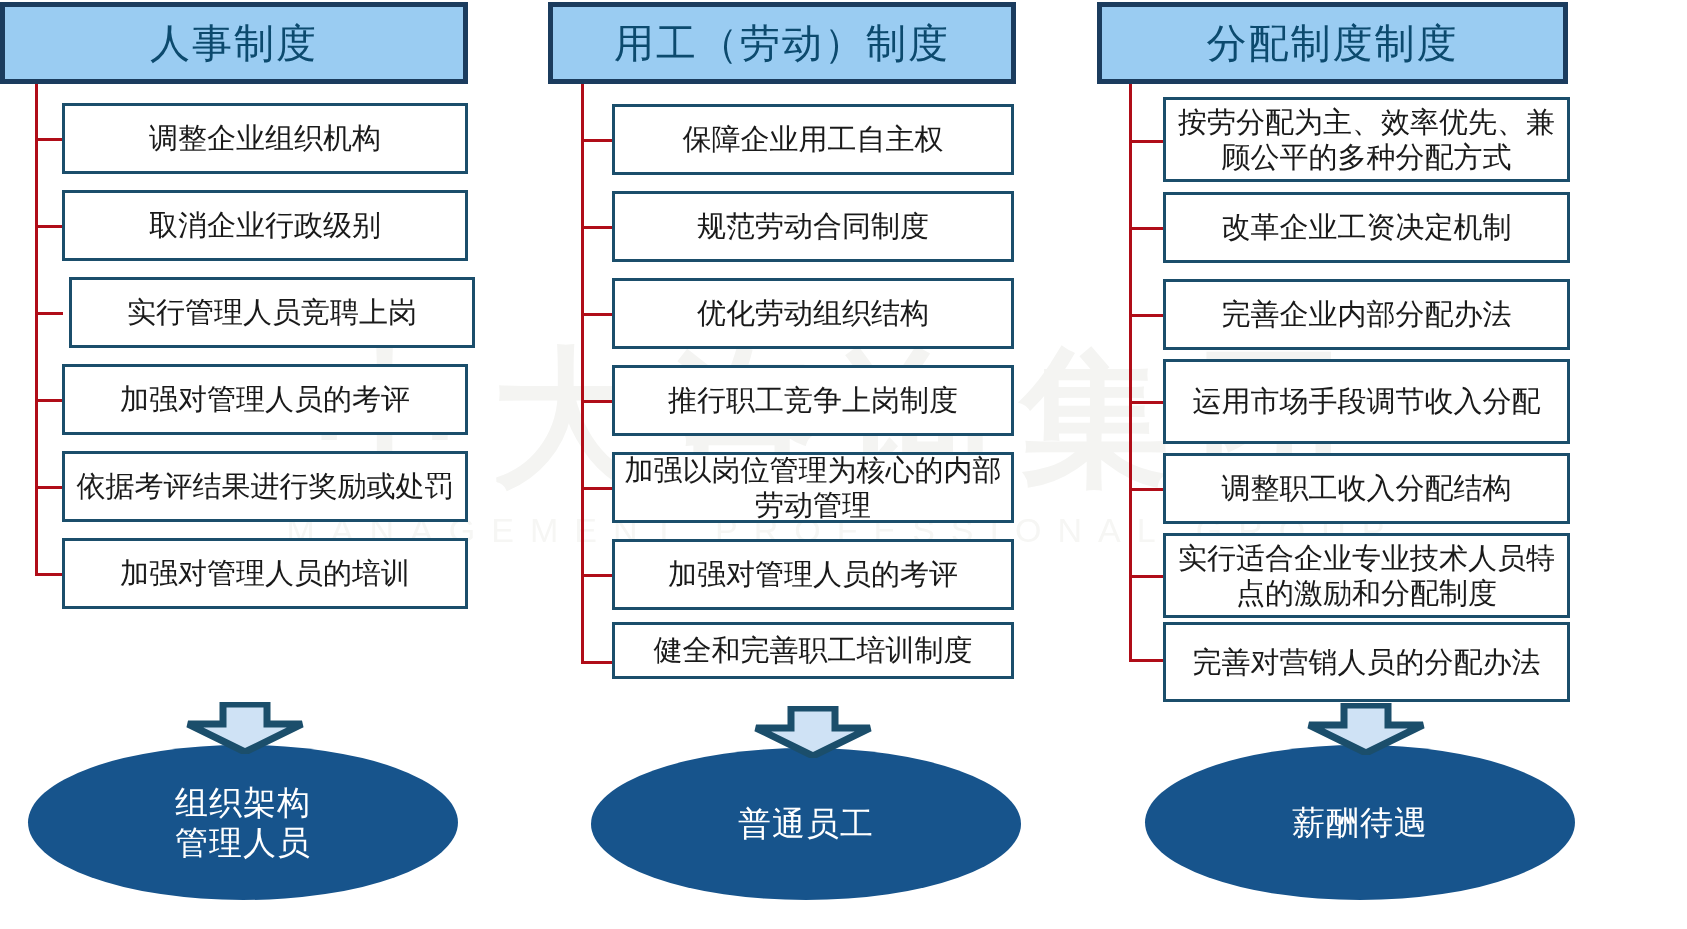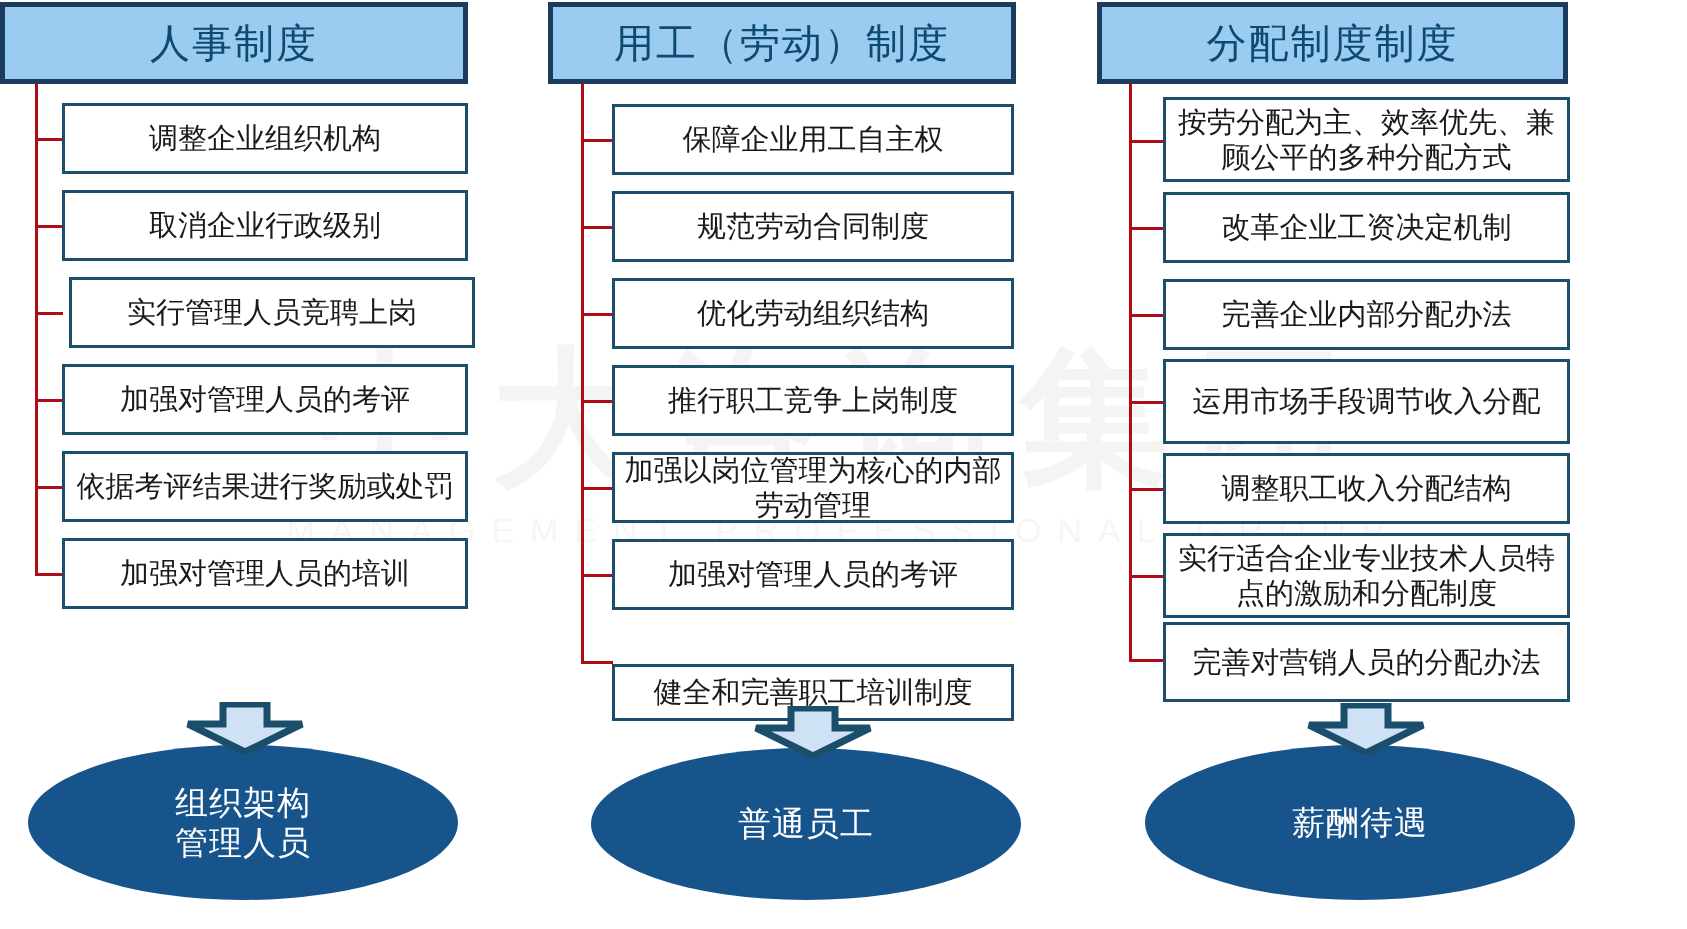--- a/index.html
+++ b/index.html
@@ -198,21 +198,21 @@
   </div>
   <div class="item-box" style="left:612px; top:365px; width:402px; height:71px;">
     <span>推行职工竞争上岗制度</span>
   </div>
   <div class="item-box" style="left:612px; top:452px; width:402px; height:71px;">
     <span>加强以岗位管理为核心的内部劳动管理</span>
   </div>
   <div class="item-box" style="left:612px; top:539px; width:402px; height:71px;">
     <span>加强对管理人员的考评</span>
   </div>
-  <div class="item-box" style="left:612px; top:664px; width:402px; height:57px;">
+  <div class="item-box" style="left:612px; top:622px; width:402px; height:57px;">
     <span>健全和完善职工培训制度</span>
   </div>
 
   <div class="arrow" style="left:750px; top:706px; width:126px; height:52px;">
     <svg width="126" height="52" viewBox="0 0 126 52">
       <polygon points="41,2 85,2 85,22 120,22 63,50 6,22 41,22" fill="#CFE2F5" stroke="#1B4E6B" stroke-width="7" stroke-linejoin="miter"></polygon>
     </svg>
   </div>
 
   <div class="ellipse" style="left:591px; top:748px; width:430px; height:152px;">

